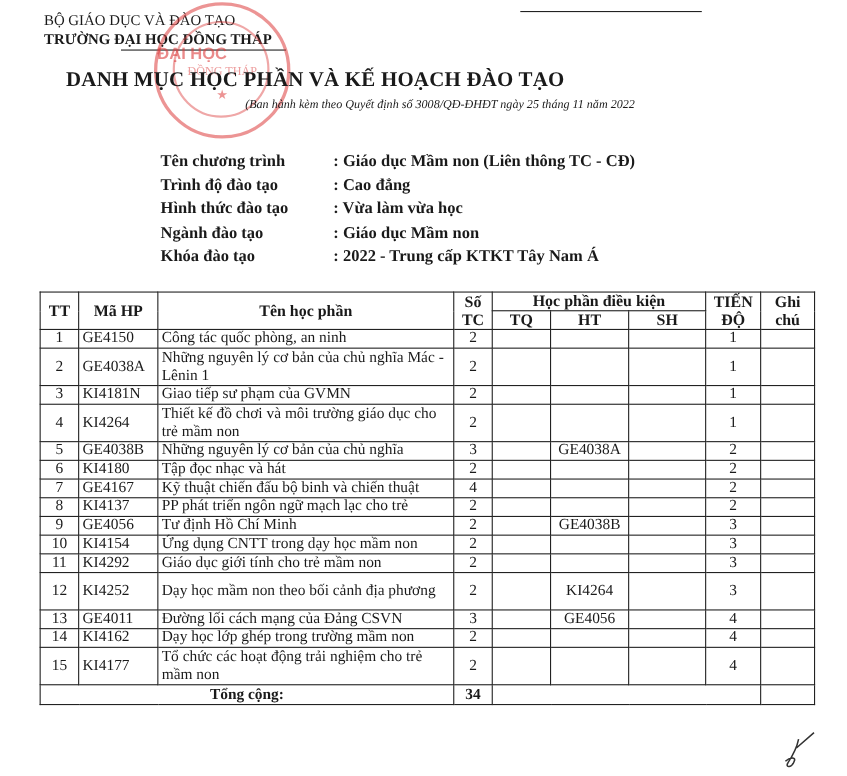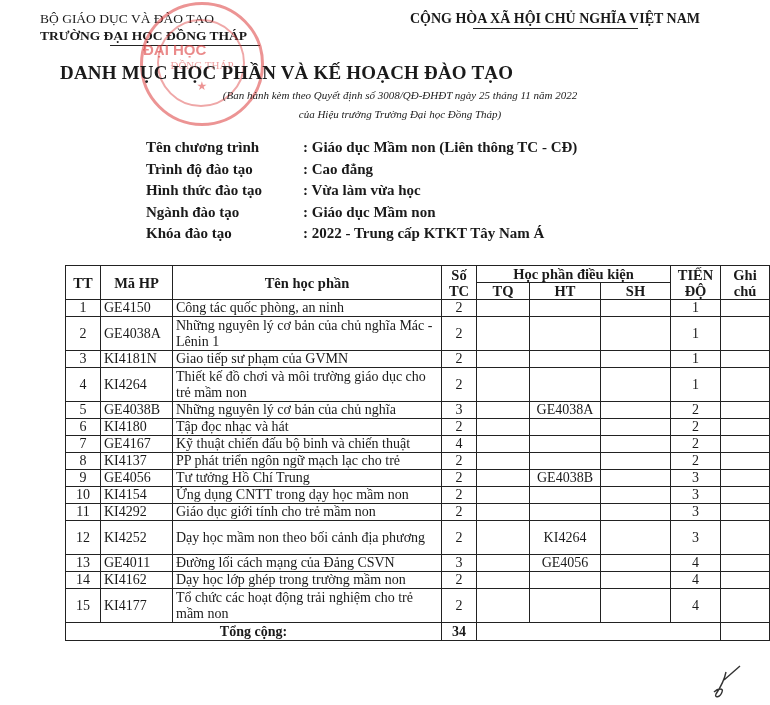--- a/index.html
+++ b/index.html
@@ -15,21 +15,21 @@
   .title { left: 60px; top: 62px; width: 680px; text-align: left; font-size: 19px; font-weight: bold; letter-spacing: 0.2px; }
   .subtitle { left: 60px; top: 86px; width: 680px; text-align: center; font-size: 11px; font-style: italic; line-height: 19px; }
   .info { left: 146px; top: 137px; font-size: 15px; font-weight: bold; line-height: 21.5px; }
   .info .row { display: flex; }
   .info .k { width: 157px; }
   .stamp { left: 140px; top: 2px; width: 118px; height: 118px; border: 3px solid rgba(220,60,60,0.55); border-radius: 50%; }
   .stamp .inner { position:absolute; left: 14px; top: 14px; width: 84px; height: 84px; border: 2px solid rgba(220,60,60,0.45); border-radius: 50%; }
   .stamp .t1 { position:absolute; left: 0; width: 118px; top: 36px; color: rgba(220,60,60,0.6); font-family: "Liberation Sans", sans-serif; font-weight: bold; font-size: 15px; }
   .stamp .t2 { position:absolute; left: 0; width: 118px; top: 54px; text-align:center; color: rgba(220,60,60,0.5); font-size: 11px; }
   .stamp .star { position:absolute; left: 0; width: 118px; top: 74px; text-align:center; color: rgba(220,60,60,0.55); font-size: 12px; }
-  table.grid { position: absolute; left: 36px; top: 265px; border-collapse: collapse; font-size: 14px; table-layout: fixed; margin-left: 29px; }
+  table.grid { position: absolute; left: 36px; top: 265px; border-collapse: collapse; font-size: 14px; table-layout: fixed; }
   table.grid td, table.grid th { border: 1.3px solid #222; padding: 0 3px; line-height: 16px; vertical-align: middle; }
   table.grid th { font-weight: bold; text-align: center; font-size: 14.5px; }
   .c { text-align: center; }
   .tall td { height: 33px; }
   .short td { height: 16px; }
   .total td { height: 17px; font-weight: bold; }
   .sig { left: 704px; top: 662px; width: 40px; height: 40px; }
 </style>
 </head>
 <body>
@@ -41,28 +41,26 @@
 </div>
 
 <div class="abs stamp">
   <div class="inner"></div>
   <div class="t1">ĐẠI HỌC</div>
   <div class="t2">ĐỒNG THÁP</div>
   <div class="star">★</div>
 </div>
 
 <div class="abs hdr-right">
-  <div>CỘNG HÒA XÃ HỘI CHỦ NGHĨA VIỆT NAM</div>
   <span class="line"></span>
 </div>
 
 <div class="abs title">DANH MỤC HỌC PHẦN VÀ KẾ HOẠCH ĐÀO TẠO</div>
 <div class="abs subtitle">
   <div>(Ban hành kèm theo Quyết định số 3008/QĐ-ĐHĐT ngày 25 tháng  11  năm  2022</div>
-  <div>của Hiệu trưởng Trường Đại học Đồng Tháp)</div>
 </div>
 
 <div class="abs info">
   <div class="row">
       <span class="k">Tên chương trình</span>
       <span>: Giáo dục Mầm non (Liên thông TC - CĐ)</span>
     </div>
   <div class="row">
       <span class="k">Trình độ đào tạo</span>
       <span>: Cao đẳng</span>
@@ -203,21 +201,21 @@
       <td class="c">2</td>
       <td class="c"></td>
       <td class="c"></td>
       <td class="c"></td>
       <td class="c">2</td>
       <td></td>
     </tr>
     <tr class="short">
       <td class="c">9</td>
       <td>GE4056</td>
-      <td>Tư tưởng Hồ Chí Trung</td>
+      <td>Tư định Hồ Chí Minh</td>
       <td class="c">2</td>
       <td class="c"></td>
       <td class="c">GE4038B</td>
       <td class="c"></td>
       <td class="c">3</td>
       <td></td>
     </tr>
     <tr class="short">
       <td class="c">10</td>
       <td>KI4154</td>

